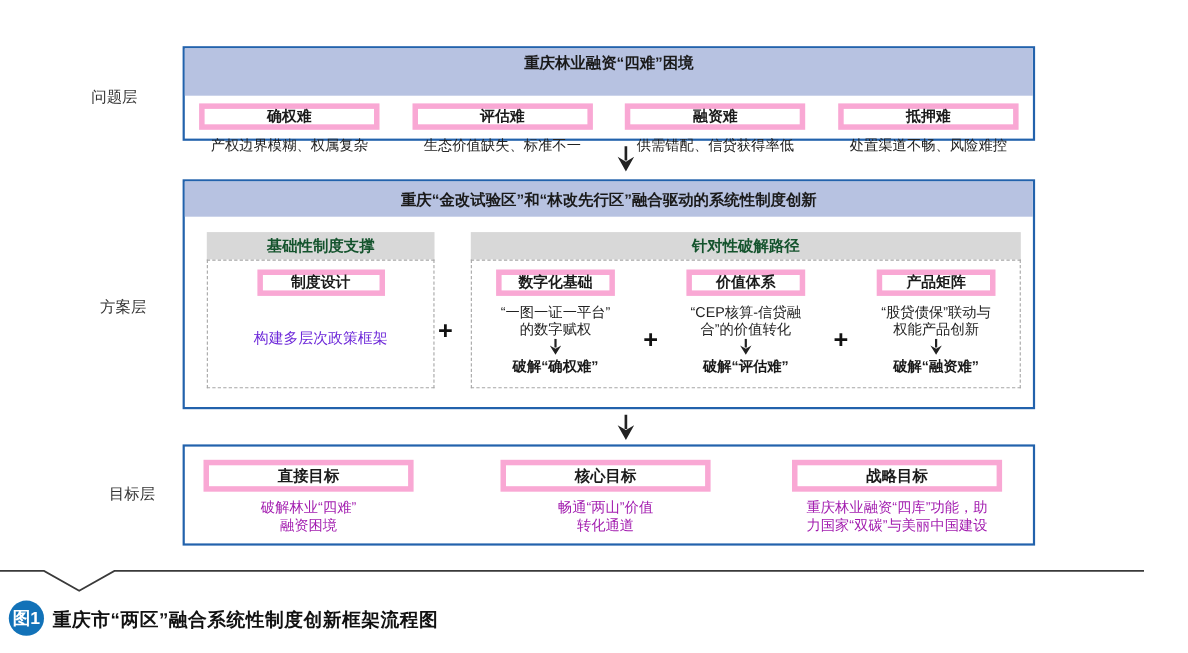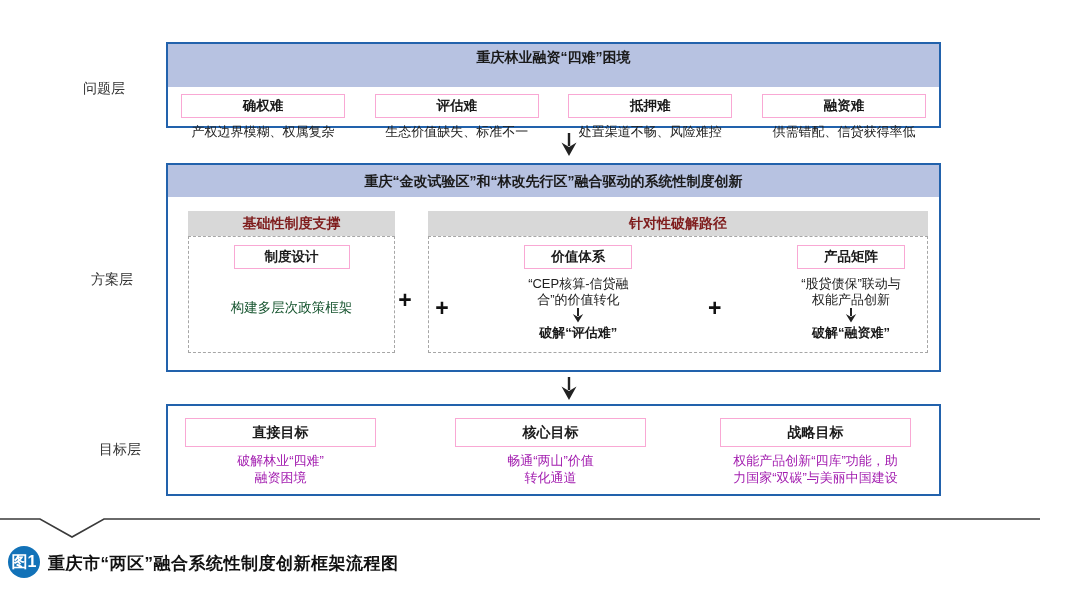--- a/index.html
+++ b/index.html
@@ -12,39 +12,39 @@
 
   
   .big-box { position: absolute; left: 166px; width: 775px; border: 2px solid #2262ac; background: #fff; }
   .big-box .band-blue { width: 100%; background: #b7c2e1; text-align: center; font-weight: 600; font-size: 14px; color: #1a1a1a; }
 
   
   #problem-box { top: 42px; height: 86px; }
   #problem-box .band-blue { height: 43px; line-height: 27px; }
   .problem-row { display: flex; justify-content: space-between; padding: 7px 11px 0 11px; }
   .problem-item { width: 168px; display: flex; flex-direction: column; align-items: center; }
-  .mini-box { border: 1px solid #f9a8d4; background: #fff; display: flex; align-items: center; justify-content: center;
+  .mini-box { border: 5px solid #f9a8d4; background: #fff; display: flex; align-items: center; justify-content: center;
               font-size: 13.5px; font-weight: 600; color: #1a1a1a; }
   .problem-item .mini-box { width: 164px; height: 24px; }
   .problem-desc { margin-top: 5px; font-size: 13px; color: #222; white-space: nowrap; }
 
   
   .flow-arrow { position: absolute; left: 559px; }
 
   
   #solution-box { top: 163px; height: 209px; }
   #solution-box .band-blue { height: 32px; line-height: 32px; }
   .band-gray { position: absolute; height: 25px; line-height: 25px; background: #d8d8d8; text-align: center;
-               font-size: 14px; font-weight: 600; color: #7f1d1d; }
+               font-size: 14px; font-weight: 600; color: #14532d; }
   #foundation-band { left: 20px; top: 46px; width: 207px; }
   #paths-band { left: 260px; top: 46px; width: 500px; }
   .dashed-box { position: absolute; border: 1.5px dashed #a6a6a6; background: #fff; }
   #foundation-dashed { left: 20px; top: 71px; width: 207px; height: 117px; display: flex; flex-direction: column; align-items: center; }
   #foundation-dashed .mini-box { width: 116px; height: 24px; margin-top: 8px; }
-  .foundation-desc { margin-top: 30px; font-size: 13.5px; color: #14532d; }
+  .foundation-desc { margin-top: 30px; font-size: 13.5px; color: #6d28d9; }
   .plus { font-size: 23px; font-weight: 600; color: #111; line-height: 1; }
   #plus-main { position: absolute; left: 224px; top: 124px; width: 26px; text-align: center; }
   #paths-dashed { left: 260px; top: 71px; width: 500px; height: 117px; display: flex; justify-content: space-between; padding: 0 2px; }
   .path-col { width: 148px; display: flex; flex-direction: column; align-items: center; }
   .path-col .mini-box { width: 108px; height: 24px; margin-top: 8px; }
   .path-line { font-size: 13px; line-height: 16px; color: #222; white-space: nowrap; }
   .path-lines { margin-top: 7px; text-align: center; }
   .path-result { font-size: 13px; font-weight: 600; color: #1a1a1a; margin-top: 1px; white-space: nowrap; }
   .inner-plus { align-self: center; width: 22px; text-align: center; margin-top: 28px; }
 
@@ -78,26 +78,26 @@
     <div class="problem-row">
       <div class="problem-item">
         <div class="mini-box">确权难</div>
         <div class="problem-desc">产权边界模糊、权属复杂</div>
       </div>
       <div class="problem-item">
         <div class="mini-box">评估难</div>
         <div class="problem-desc">生态价值缺失、标准不一</div>
       </div>
       <div class="problem-item">
+        <div class="mini-box">融资难</div>
+        <div class="problem-desc">供需错配、信贷获得率低</div>
+      </div>
+      <div class="problem-item">
         <div class="mini-box">抵押难</div>
         <div class="problem-desc">处置渠道不畅、风险难控</div>
-      </div>
-      <div class="problem-item">
-        <div class="mini-box">融资难</div>
-        <div class="problem-desc">供需错配、信贷获得率低</div>
       </div>
     </div>
   </div>
 
   <svg class="flow-arrow" style="top:132px;" width="20" height="25" viewBox="0 0 20 25">
     <line x1="10" y1="1" x2="10" y2="14" stroke="#222" stroke-width="2.4"></line>
     <path d="M10 24 L2.5 10.5 L10 15 L17.5 10.5 Z" fill="#222"></path>
   </svg>
 
   <div class="big-box" id="solution-box">
@@ -107,20 +107,32 @@
     <div class="dashed-box" id="foundation-dashed">
       <div class="mini-box">制度设计</div>
       <div class="foundation-desc">构建多层次政策框架</div>
     </div>
 
     <div class="plus" id="plus-main">+</div>
 
     <div class="band-gray" id="paths-band">针对性破解路径</div>
     <div class="dashed-box" id="paths-dashed">
 
+      <div class="path-col">
+        <div class="mini-box">数字化基础</div>
+        <div class="path-lines">
+          <div class="path-line">“一图一证一平台”</div>
+          <div class="path-line">的数字赋权</div>
+        </div>
+        <svg width="14" height="15" viewBox="0 0 14 15">
+          <line x1="7" y1="0" x2="7" y2="8" stroke="#222" stroke-width="2"></line>
+          <path d="M7 14.5 L1.8 6 L7 9 L12.2 6 Z" fill="#222"></path>
+        </svg>
+        <div class="path-result">破解“确权难”</div>
+      </div>
 
       <div class="plus inner-plus">+</div>
 
       <div class="path-col">
         <div class="mini-box">价值体系</div>
         <div class="path-lines">
           <div class="path-line">“CEP核算-信贷融</div>
           <div class="path-line">合”的价值转化</div>
         </div>
         <svg width="14" height="15" viewBox="0 0 14 15">
@@ -164,21 +176,21 @@
     <div class="goal-item" id="goal-item-1">
       <div class="mini-box">核心目标</div>
       <div class="goal-desc">
         <div>畅通“两山”价值</div>
         <div>转化通道</div>
       </div>
     </div>
     <div class="goal-item" id="goal-item-2">
       <div class="mini-box">战略目标</div>
       <div class="goal-desc">
-        <div>权能产品创新“四库”功能，助</div>
+        <div>重庆林业融资“四库”功能，助</div>
         <div>力国家“双碳”与美丽中国建设</div>
       </div>
     </div>
   </div>
 
   <svg id="caption-line" width="1042" height="32" viewBox="0 0 1042 32">
     <path d="M0 8 H40 L72 26 L104 8 H1040" fill="none" stroke="#3a3a3a" stroke-width="1.6"></path>
   </svg>
 
   <div id="figure-badge">图1</div>

